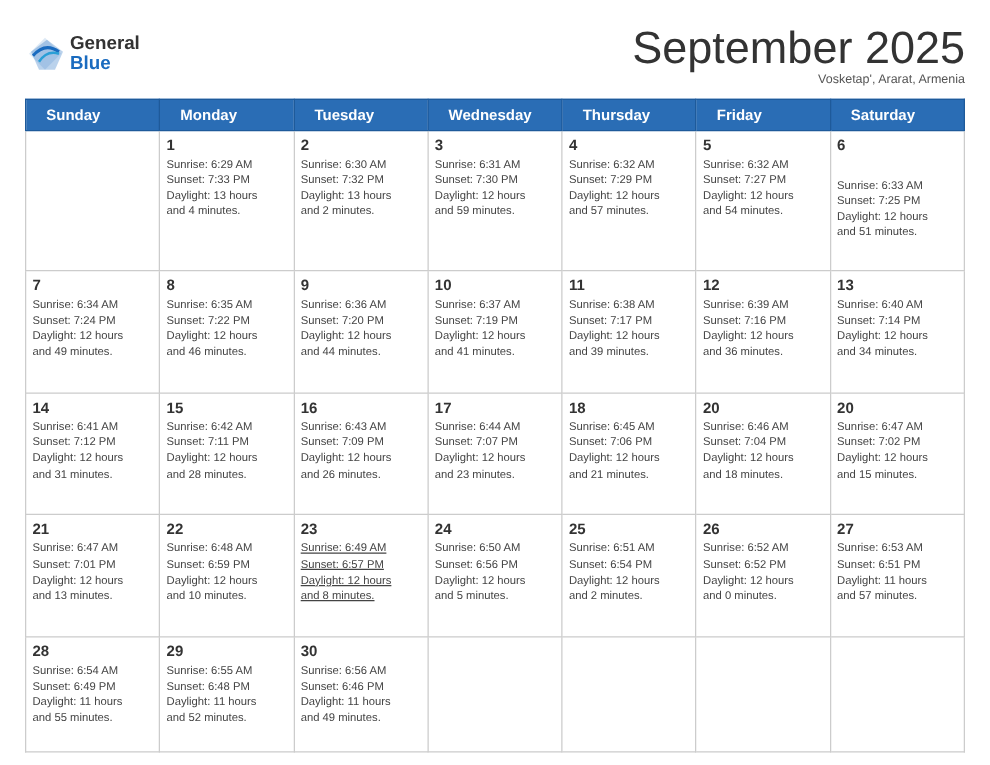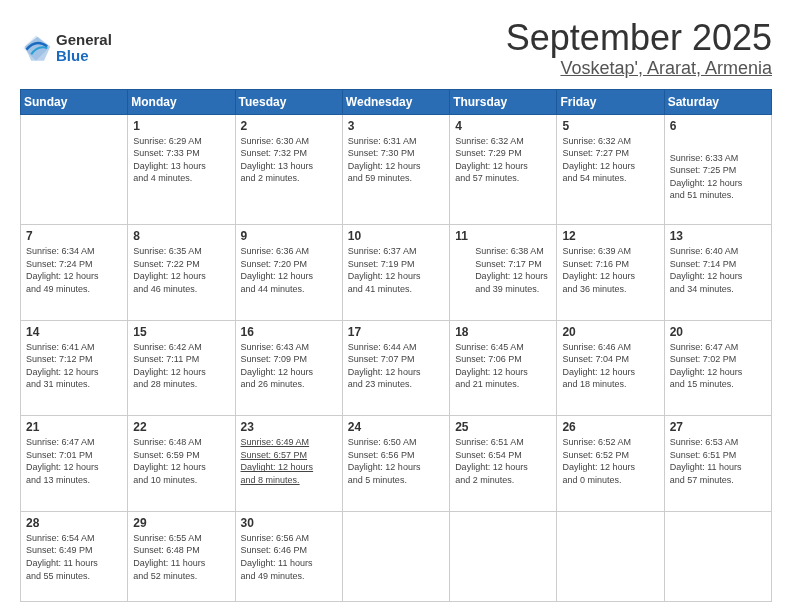--- a/index.html
+++ b/index.html
@@ -50,35 +50,34 @@
     .title-block {
       text-align: right;
     }
     .month-title {
       font-size: 36px;
       font-weight: normal;
       color: #333;
       line-height: 1.1;
     }
     .subtitle {
-      font-size: 18px;
+      font-size: 10px;
       color: #555;
-      text-decoration: underline;
     }
     .calendar {
       width: 100%;
       border-collapse: collapse;
       flex: 1;
     }
     .calendar th {
       background-color: #2a6db5;
       color: #fff;
       font-size: 12px;
       font-weight: bold;
-      padding: 5px 3px;
+      padding: 5px 16px;
       text-align: left;
       border: 1px solid #1e5a9a;
       margin-left: 32px;
     }
     .calendar td {
       border: 1px solid #ccc;
       vertical-align: top;
       padding: 4px 5px;
       width: calc(100% / 7);
       height: 80px;
@@ -209,21 +208,21 @@
           </td>
           <td>
             <span class="day-num">10</span>
             <div class="day-info" style="white-space: pre-line;">Sunrise: 6:37 AM
 Sunset: 7:19 PM
 Daylight: 12 hours
 and 41 minutes.</div>
           </td>
           <td>
             <span class="day-num">11</span>
-            <div class="day-info" style="white-space: pre-line; margin-left: 20px;">Sunrise: 6:38 AM
+            <div class="day-info" style="white-space: pre-line;">Sunrise: 6:38 AM
 Sunset: 7:17 PM
 Daylight: 12 hours
 and 39 minutes.</div>
           </td>
           <td>
             <span class="day-num">12</span>
             <div class="day-info" style="white-space: pre-line;">Sunrise: 6:39 AM
 Sunset: 7:16 PM
 Daylight: 12 hours
 and 36 minutes.</div>

